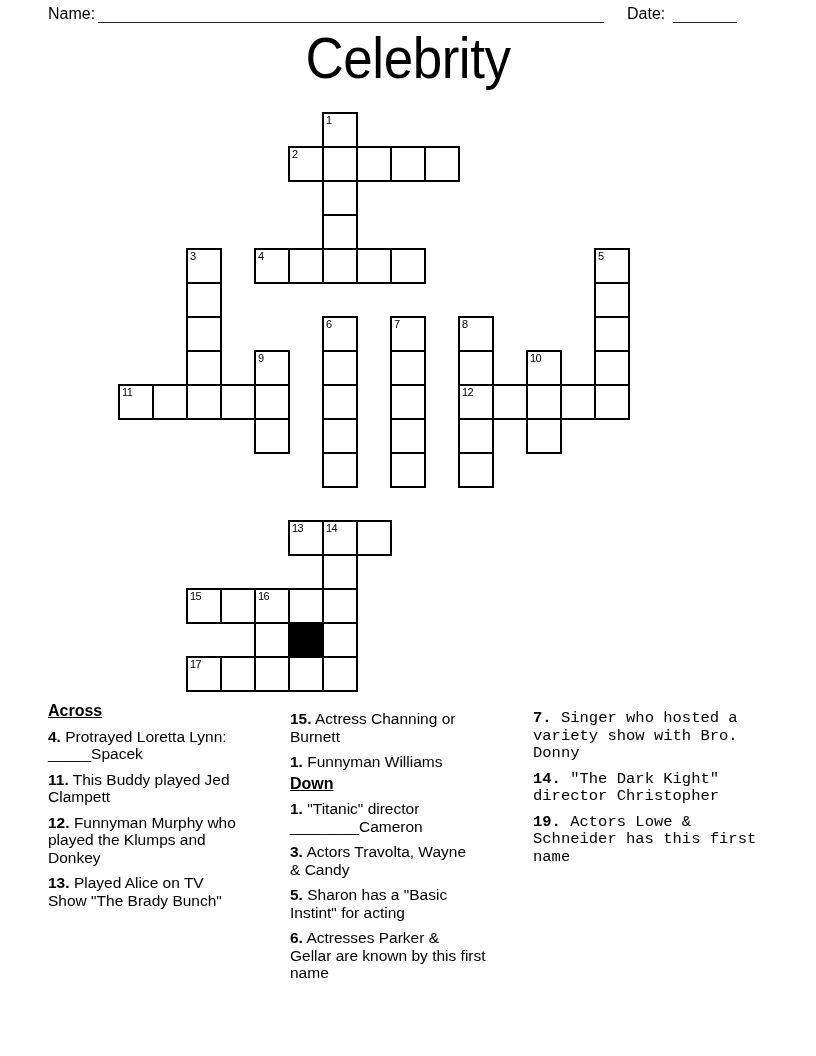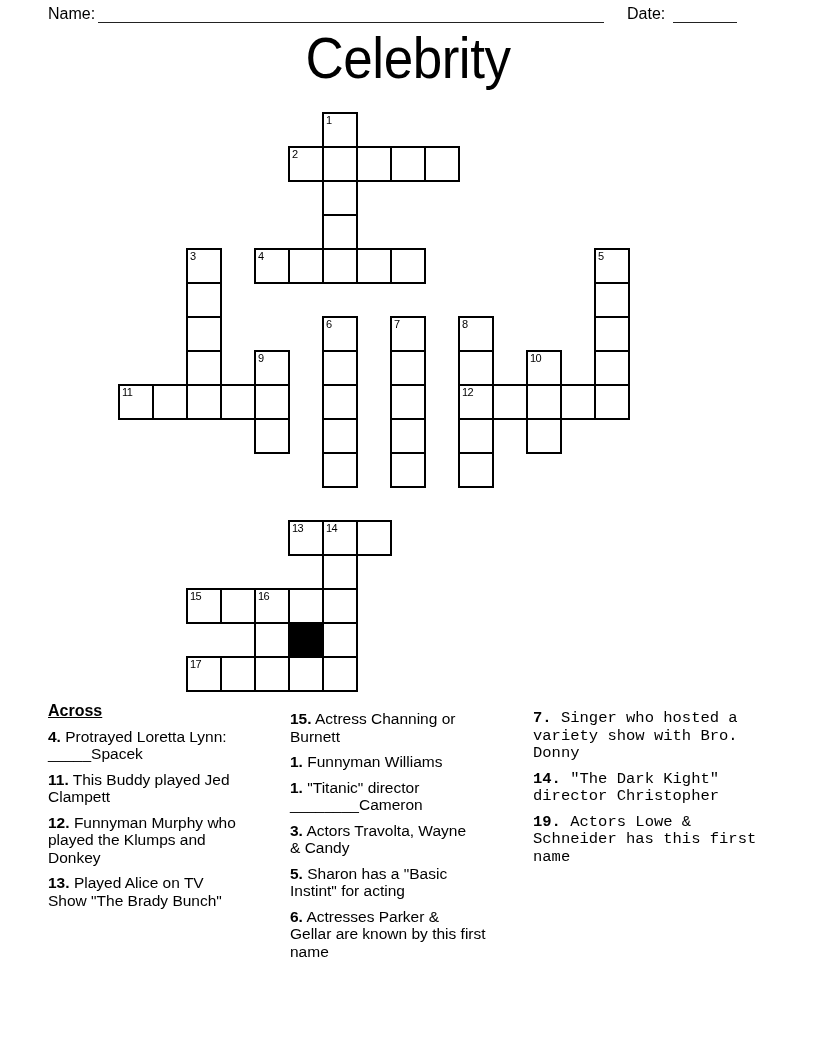--- a/index.html
+++ b/index.html
@@ -176,20 +176,21 @@
         <div class="clue"><span class="cnum">12.</span> <span class="ctxt">Funnyman Murphy who
 played the Klumps and
 Donkey</span></div>
         <div class="clue"><span class="cnum">13.</span> <span class="ctxt">Played Alice on TV
 Show "The Brady Bunch"</span></div>
       </div>
     <div class="clue-col" id="col2">
         <div class="clue"><span class="cnum">15.</span> <span class="ctxt">Actress Channing or
 Burnett</span></div>
         <div class="clue"><span class="cnum">1.</span> <span class="ctxt">Funnyman Williams</span></div>
+        <div class="heading">Down</div>
         <div class="clue"><span class="cnum">1.</span> <span class="ctxt">"Titanic" director
 ________Cameron</span></div>
         <div class="clue"><span class="cnum">3.</span> <span class="ctxt">Actors Travolta, Wayne
 &amp; Candy</span></div>
         <div class="clue"><span class="cnum">5.</span> <span class="ctxt">Sharon has a "Basic
 Instint" for acting</span></div>
         <div class="clue"><span class="cnum">6.</span> <span class="ctxt">Actresses Parker &amp;
 Gellar are known by this first
 name</span></div>
       </div>

